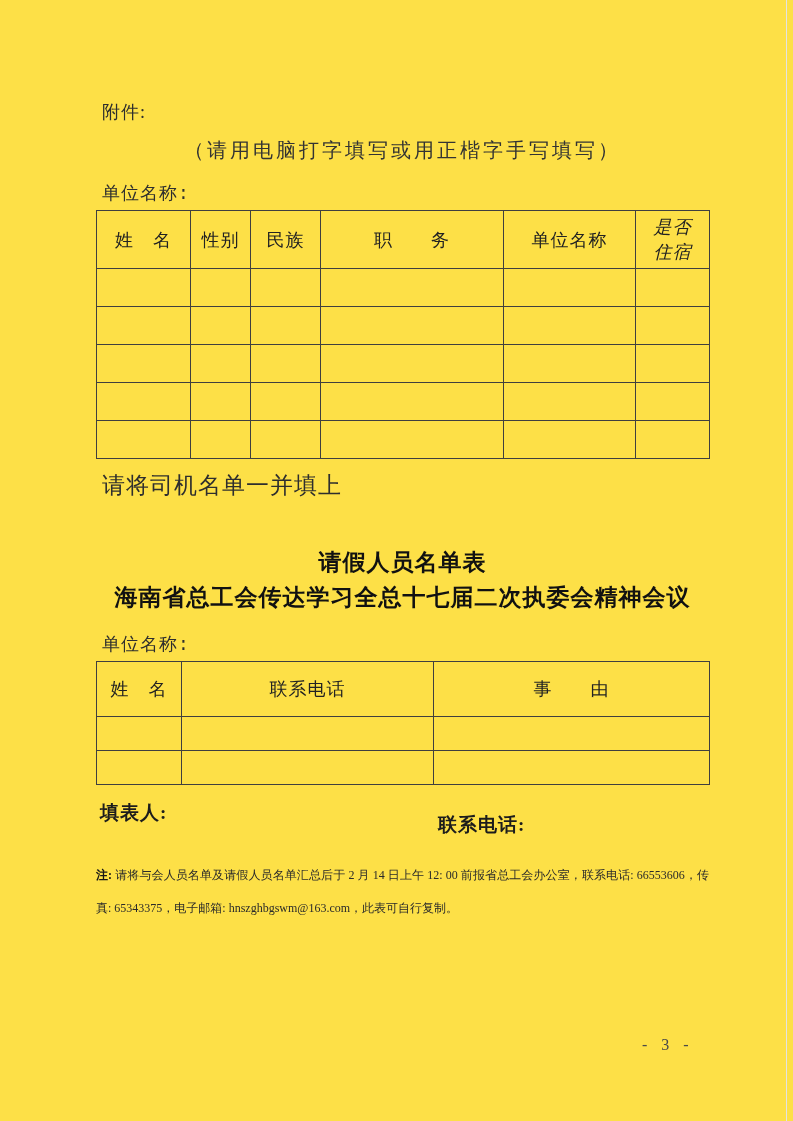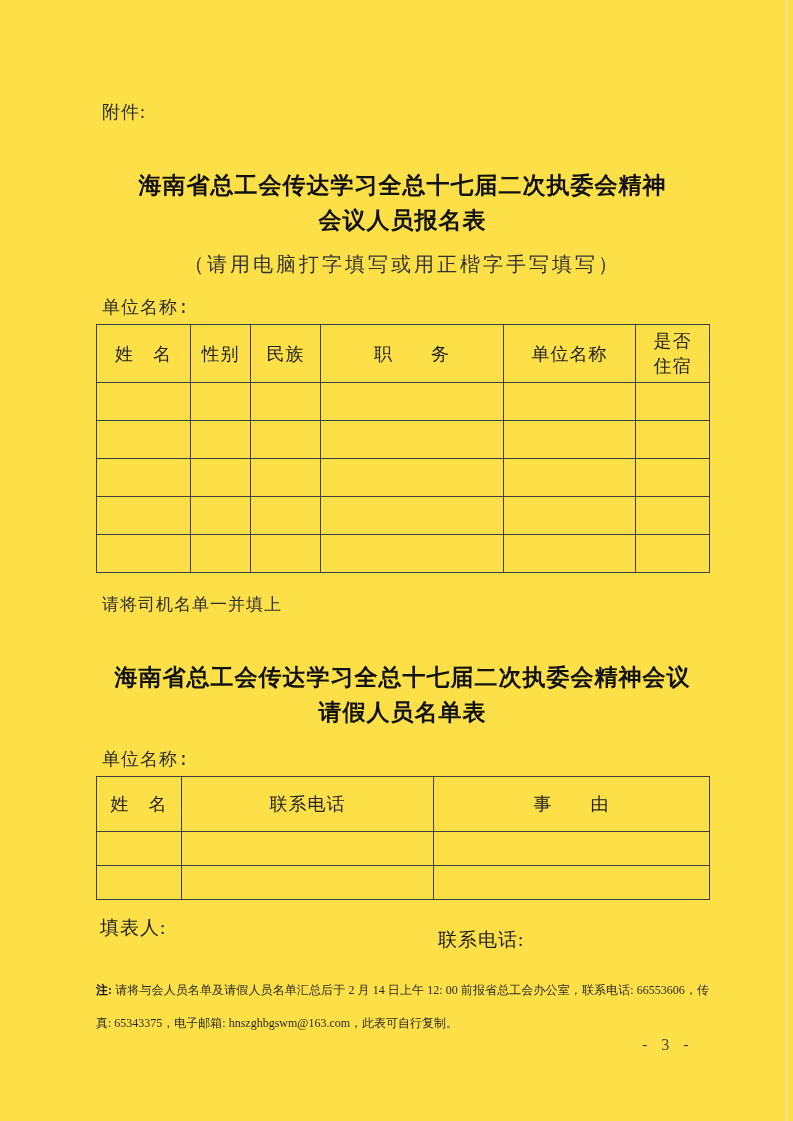--- a/index.html
+++ b/index.html
@@ -46,27 +46,27 @@
   }
   th,td{
     border:1px solid #3f3f3f;
     font-weight:normal;font-size:18px;text-align:center;
     padding:0;color:#222;letter-spacing:1px;
   }
   .reg-table thead th{height:57px;}
   .reg-table tbody td{height:37px;}
   .leave-table thead th{height:54px;}
   .leave-table tbody td{height:33px;}
-  .wrap-head{width:44px;margin:0 auto;line-height:25px;letter-spacing:1px;}
+  .wrap-head{width:44px;margin:0 auto;line-height:25px;letter-spacing:1px;font-style:italic;}
   .driver-note{
-    font-size:17px;margin:20px 0 0 6px;letter-spacing:1px;
+    font-size:23px;margin:11px 0 0 6px;letter-spacing:1px;
   }
   .filler-row{
     position:relative;margin-top:15px;height:28px;
-    font-weight:normal;font-size:19px;color:#1c1c1c;
+    font-weight:bold;font-size:19px;color:#1c1c1c;
   }
   .filler-label{position:absolute;left:4px;top:0;letter-spacing:1px;}
   .phone-label{position:absolute;left:342px;top:12px;letter-spacing:1px;}
   .note{
     margin-top:31px;font-size:12px;line-height:33px;
     text-align:justify;color:#2a2a2a;
   }
   .note .note-label{font-weight:bold;color:#161616;}
   .page-number{
     position:absolute;left:642px;top:1036px;
@@ -77,24 +77,20 @@
 </head>
 <body>
 
 <div class="page">
   <div class="scan-edge"></div>
 
   <div class="content">
 
     <div class="attachment">附件:</div>
 
-    <div class="title title-1">
-      <div>海南省总工会传达学习全总十七届二次执委会精神</div>
-      <div>会议人员报名表</div>
-    </div>
 
     <div class="instruction">（请用电脑打字填写或用正楷字手写填写）</div>
 
     <div class="unit-label">单位名称:</div>
 
     <table class="reg-table">
       <colgroup>
         <col style="width:94px">
           <col style="width:60px">
           <col style="width:70px">
@@ -154,22 +150,22 @@
             <td></td>
             <td></td>
             <td></td>
         </tr>
       </tbody>
     </table>
 
     <div class="driver-note">请将司机名单一并填上</div>
 
     <div class="title title-2">
+      <div>请假人员名单表</div>
       <div>海南省总工会传达学习全总十七届二次执委会精神会议</div>
-      <div>请假人员名单表</div>
     </div>
 
     <div class="unit-label">单位名称:</div>
 
     <table class="leave-table">
       <colgroup>
         <col style="width:85px">
           <col style="width:252px">
           <col style="width:276px">
       </colgroup>

